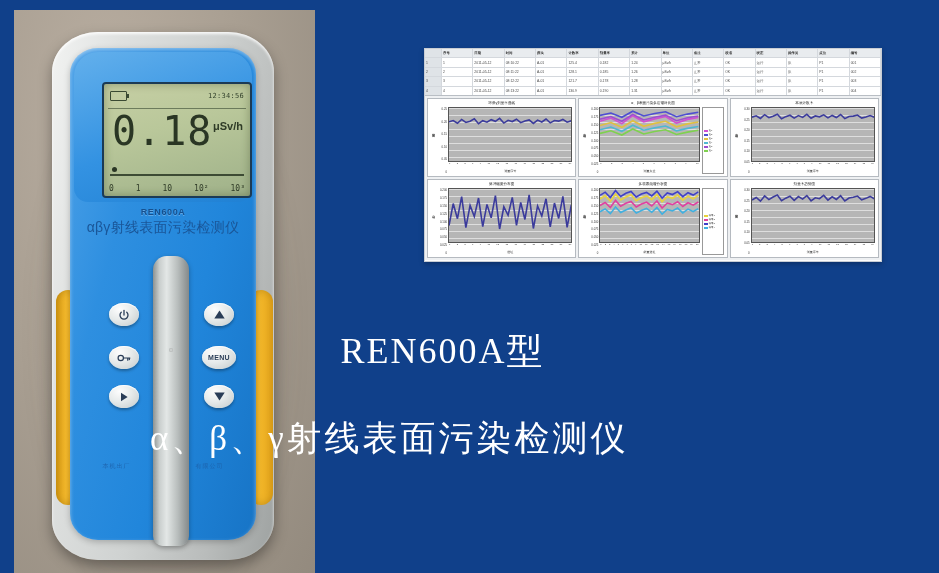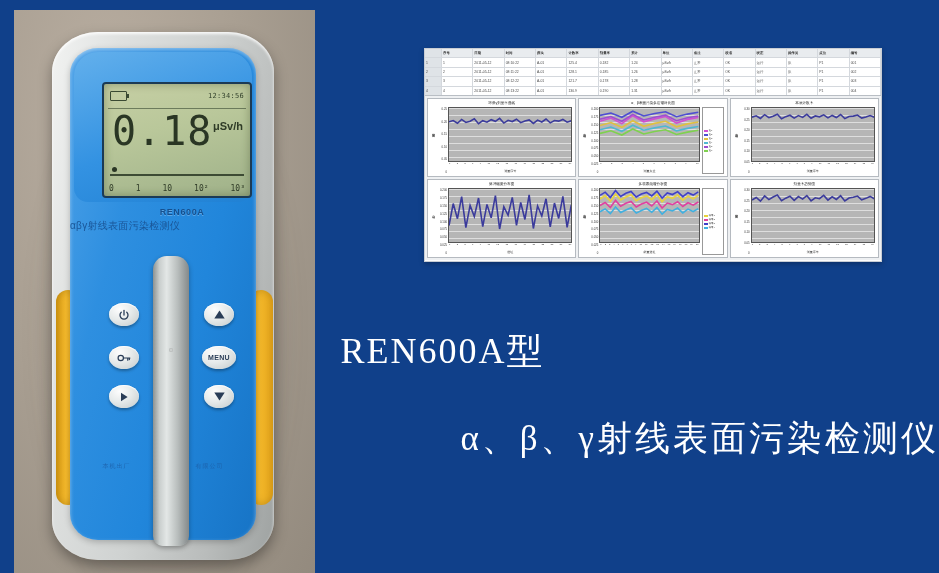--- a/index.html
+++ b/index.html
@@ -52,23 +52,23 @@
   .lcd .big{position:absolute;left:8px;top:27px;font-size:40px;line-height:40px;color:#2a3624;
        font-family:"DejaVu Sans Mono",monospace;letter-spacing:1px;font-weight:normal;}
   .lcd .unit{position:absolute;right:7px;top:36px;font-size:11px;color:#2f3b27;font-weight:bold;}
   .lcd .scaleline{position:absolute;left:6px;right:6px;bottom:20px;height:2px;background:#3d4b34;}
   .lcd .marker{position:absolute;left:8px;bottom:24px;width:5px;height:5px;border-radius:50%;background:#2a3624;}
   .lcd .ticks{position:absolute;left:5px;right:5px;bottom:3px;display:flex;justify-content:space-between;
        font-size:8px;color:#2f3b27;font-family:"DejaVu Sans Mono",monospace;}
 
   
   .devmodel{position:absolute;left:56px;width:186px;text-align:center;top:197px;
-       font-size:9px;color:#15508f;letter-spacing:.6px;font-weight:bold;text-shadow:0 1px 0 rgba(255,255,255,.25);margin-left:19px;}
-  .devdesc{position:absolute;left:56px;width:186px;top:209px;
-       font-size:10px;color:#1a5698;letter-spacing:.3px;}
+       font-size:9px;color:#15508f;letter-spacing:.6px;font-weight:bold;text-shadow:0 1px 0 rgba(255,255,255,.25);}
+  .devdesc{position:absolute;left:56px;width:186px;text-align:center;top:209px;
+       font-size:14px;color:#1a5698;letter-spacing:.3px;}
   .devfoot{position:absolute;top:452px;left:56px;width:186px;display:flex;justify-content:space-around;
        font-size:6px;color:#1d5ea6;letter-spacing:1px;opacity:.85;}
 
   
   .handle{position:absolute;left:139px;top:246px;width:36px;height:290px;border-radius:14px 14px 10px 10px;
        background:linear-gradient(90deg,#8d9291 0%,#c9cecd 18%,#e3e7e6 38%,#b9bebd 68%,#84898a 100%);
        box-shadow:0 2px 5px rgba(0,0,0,.3);}
   .handle .dot{position:absolute;left:50%;top:92px;width:4px;height:4px;margin-left:-2px;border-radius:50%;
        background:#d8dcdb;box-shadow:inset 0 0 2px rgba(0,0,0,.3);}
 
@@ -120,21 +120,21 @@
        display:flex;flex-direction:column;justify-content:center;gap:1px;padding:1px;box-sizing:border-box;}
   .lg-item{display:flex;align-items:center;gap:1px;font-size:2.4px;color:#333;line-height:3px;}
   .lg-sw{width:4px;height:2px;flex:0 0 4px;}
 
   
   .title1{position:absolute;left:0;width:815px;text-align:center;top:327px;
        font-family:"Liberation Serif",serif;color:#ffffff;font-size:36px;letter-spacing:2px;
        padding-left:70px;box-sizing:border-box;}
   .title2{position:absolute;left:0;width:939px;top:415px;
        font-family:"Liberation Serif",serif;color:#ffffff;font-size:35px;letter-spacing:3px;
-       text-align:right;padding-left:150px;box-sizing:border-box;}
+       text-align:left;padding-left:150px;box-sizing:border-box;}
 </style>
 </head>
 <body>
 
 <div id="root">
 
   <div class="photo">
     <div class="floor"></div>
     <div class="shadow"></div>
 

